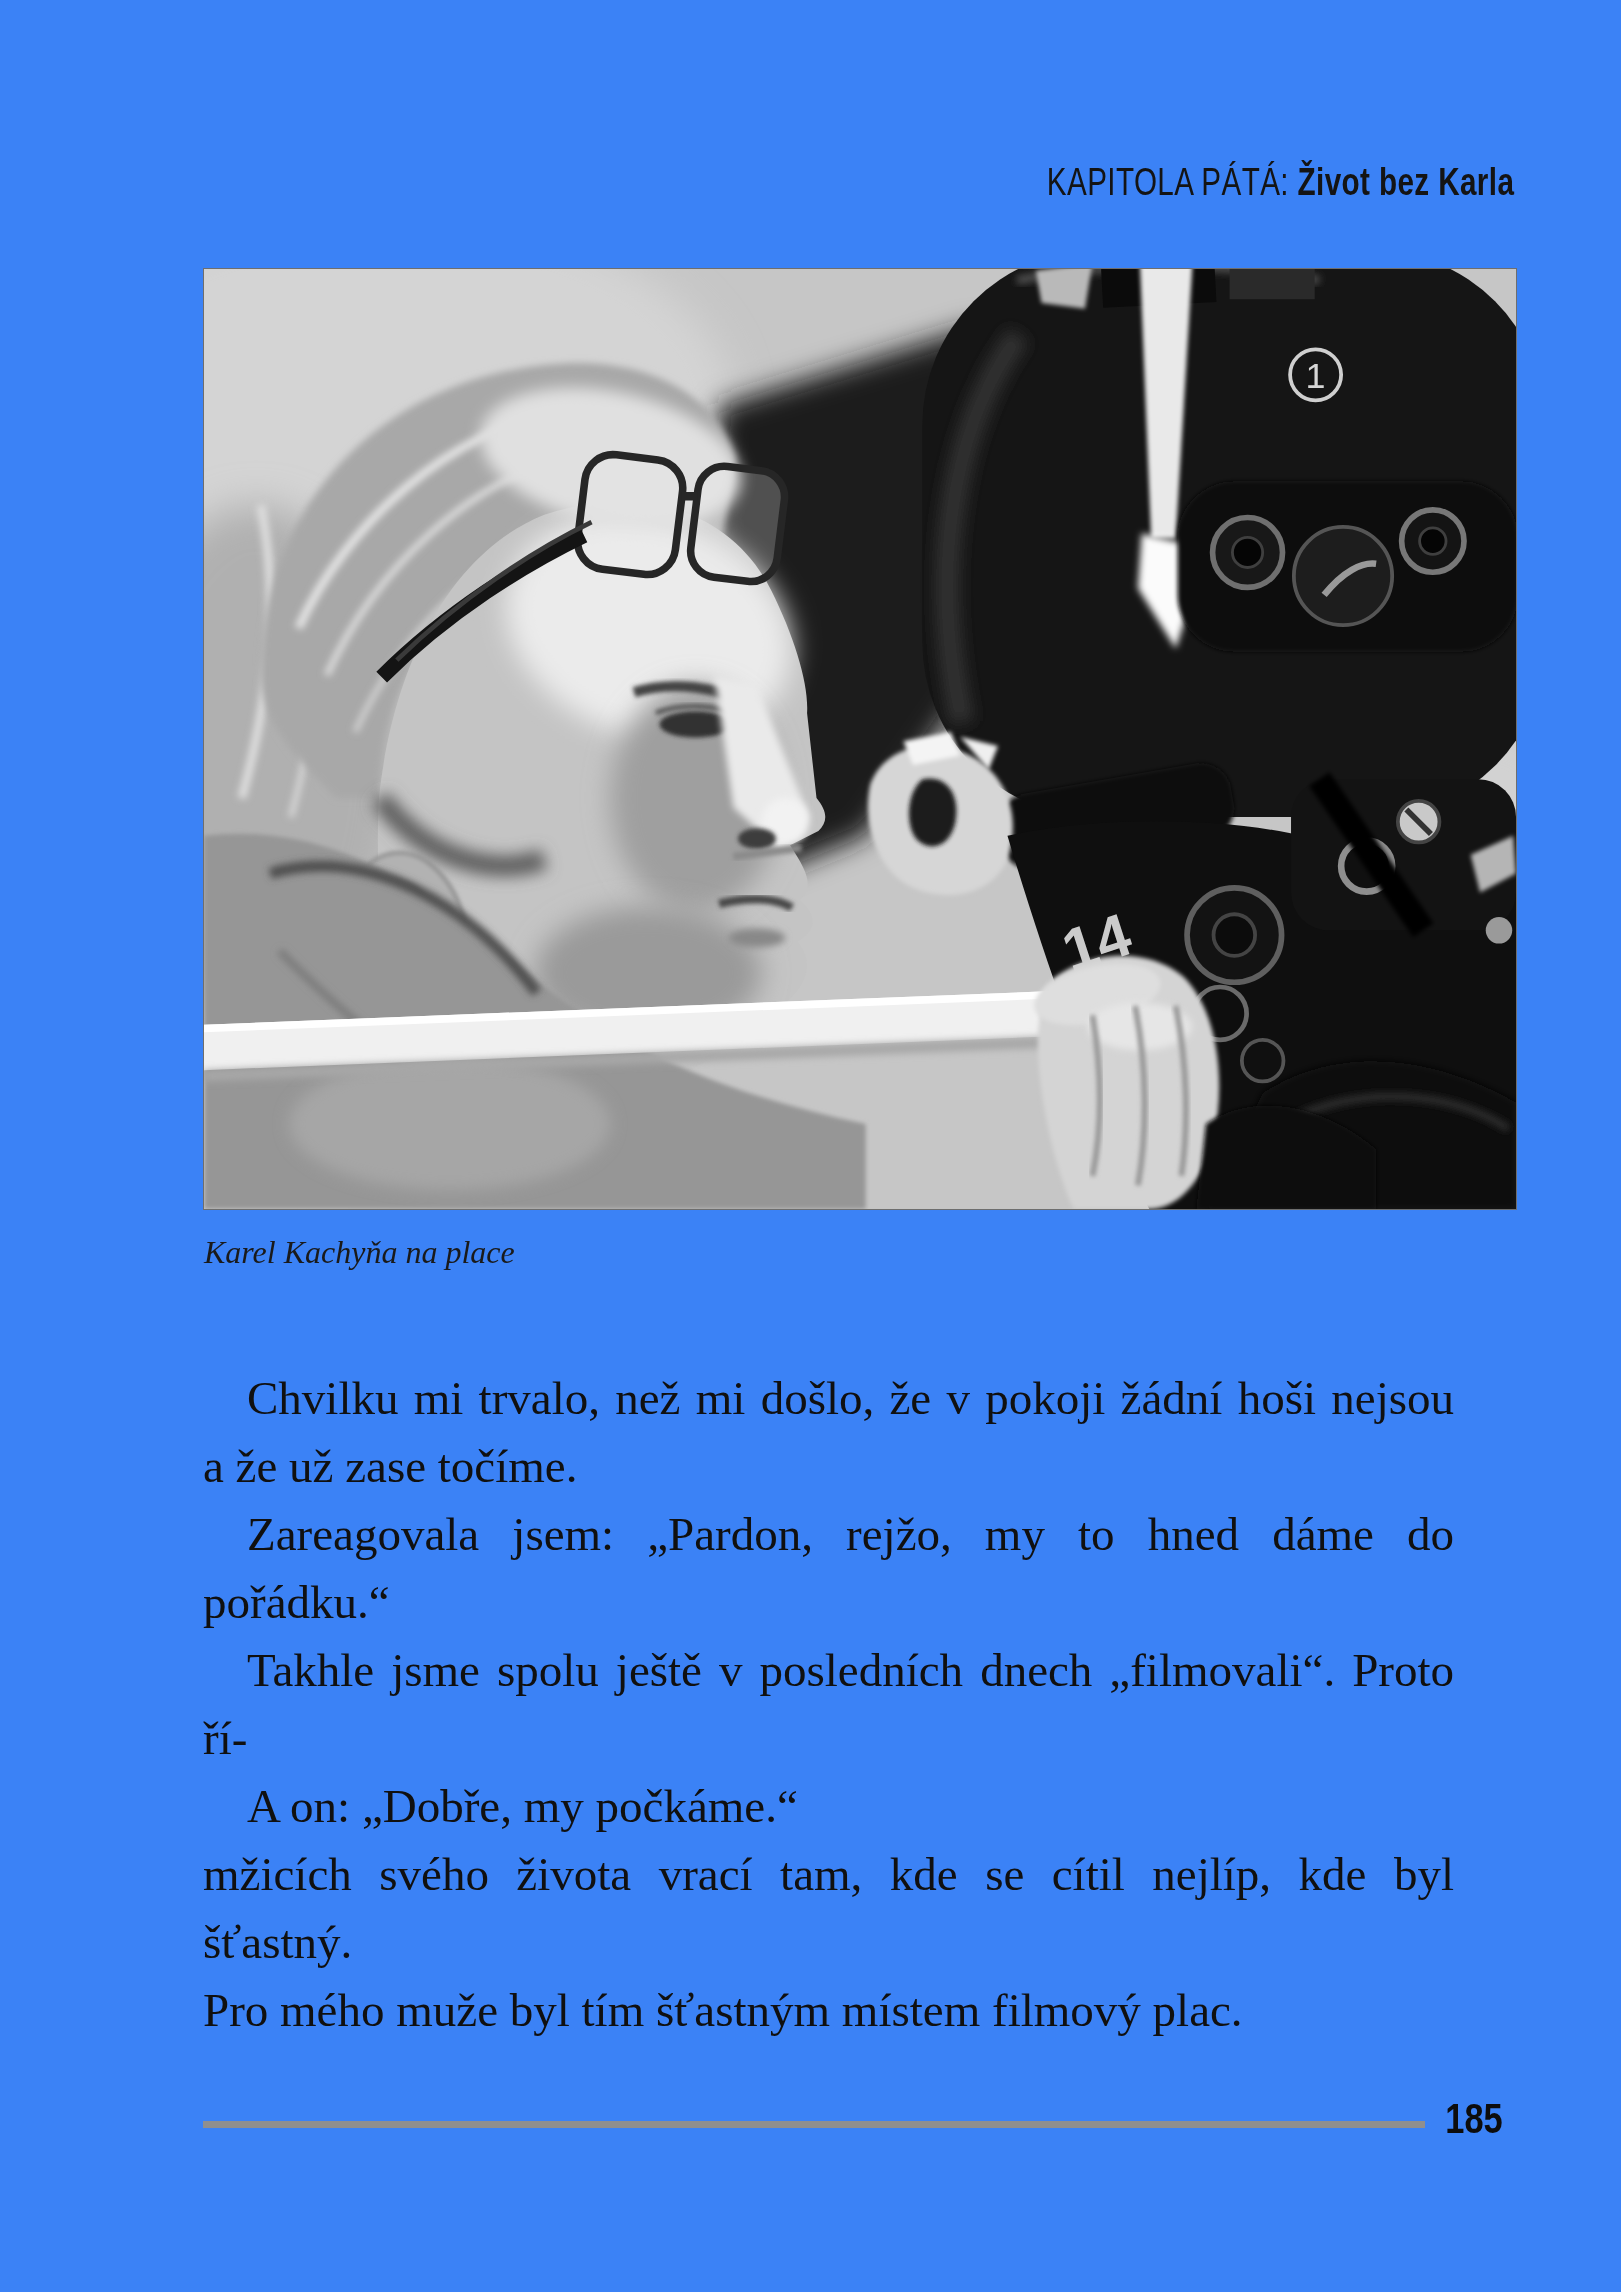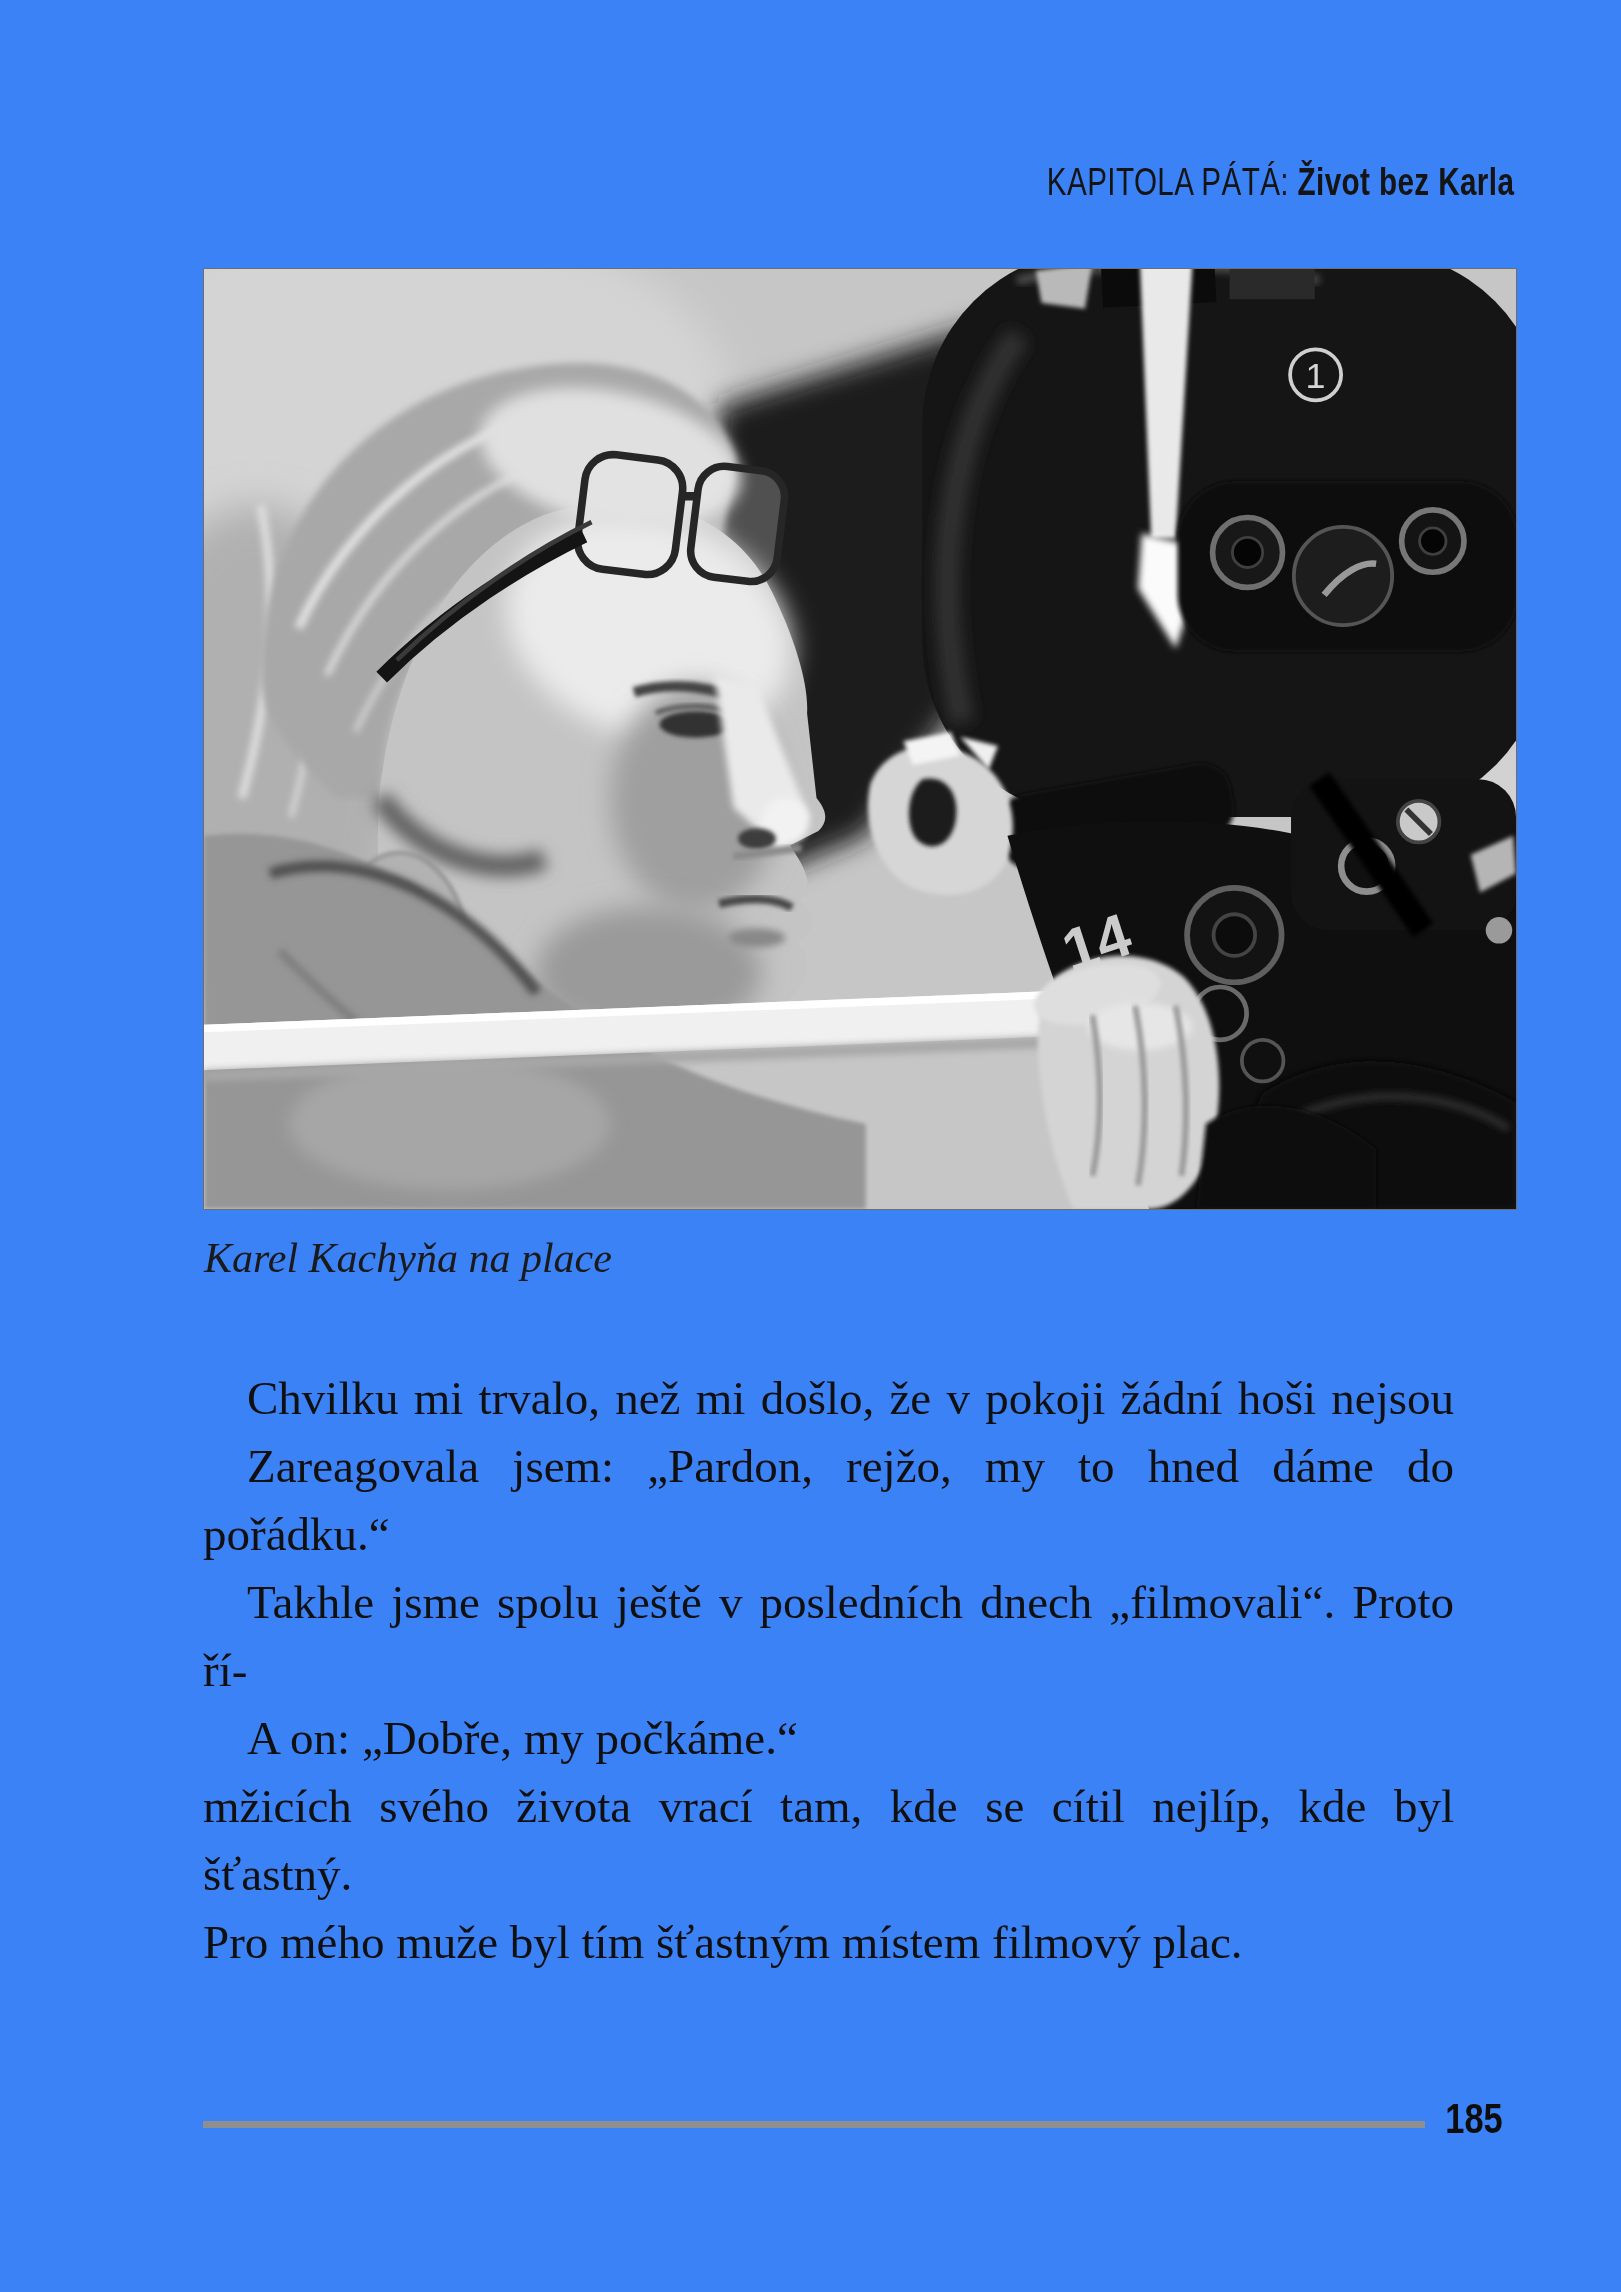--- a/index.html
+++ b/index.html
@@ -42,21 +42,21 @@
   }
   .photo-frame svg { display: block; width: 100%; height: 100%; }
 
   
   .caption {
     position: absolute;
     left: 204px;
     top: 1233px;
     font-family: "Liberation Serif", serif;
     font-style: italic;
-    font-size: 42px;
+    font-size: 32px;
     line-height: 1.2;
     color: #1a1a1a;
   }
 
   
   .bodytext {
     position: absolute;
     left: 203px;
     top: 1364px;
     width: 1251px;
@@ -241,20 +241,21 @@
         <path d="M1028,780 C1040,840 1042,905 1034,960" stroke="#969696" stroke-width="6" fill="none" filter="url(#b2)"></path>
         <path d="M1060,905 C1110,872 1180,882 1240,932 L1240,995 L1050,995 Z" fill="#101010" filter="url(#b2)"></path>
       </g>
     </svg>
   </div>
 
   <div class="caption">Karel Kachyňa na place</div>
 
   <div class="bodytext">
     <div class="bline indent jfull">Chvilku mi trvalo, než mi došlo, že v pokoji žádní hoši nejsou</div>
+    <div class="bline">a že už zase točíme.</div>
     <div class="bline indent jfull">Zareagovala jsem: „Pardon, rejžo, my to hned dáme do pořádku.“</div>
     <div class="bline indent jfull">Takhle jsme spolu ještě v posledních dnech „filmovali“. Proto ří-</div>
     <div class="bline indent">A on: „Dobře, my počkáme.“</div>
     <div class="bline jfull">mžicích svého života vrací tam, kde se cítil nejlíp, kde byl šťastný.</div>
     <div class="bline">Pro mého muže byl tím šťastným místem filmový plac.</div>
   </div>
 
   <div class="footer-rule"></div>
   <div class="pagenum">185</div>
 

